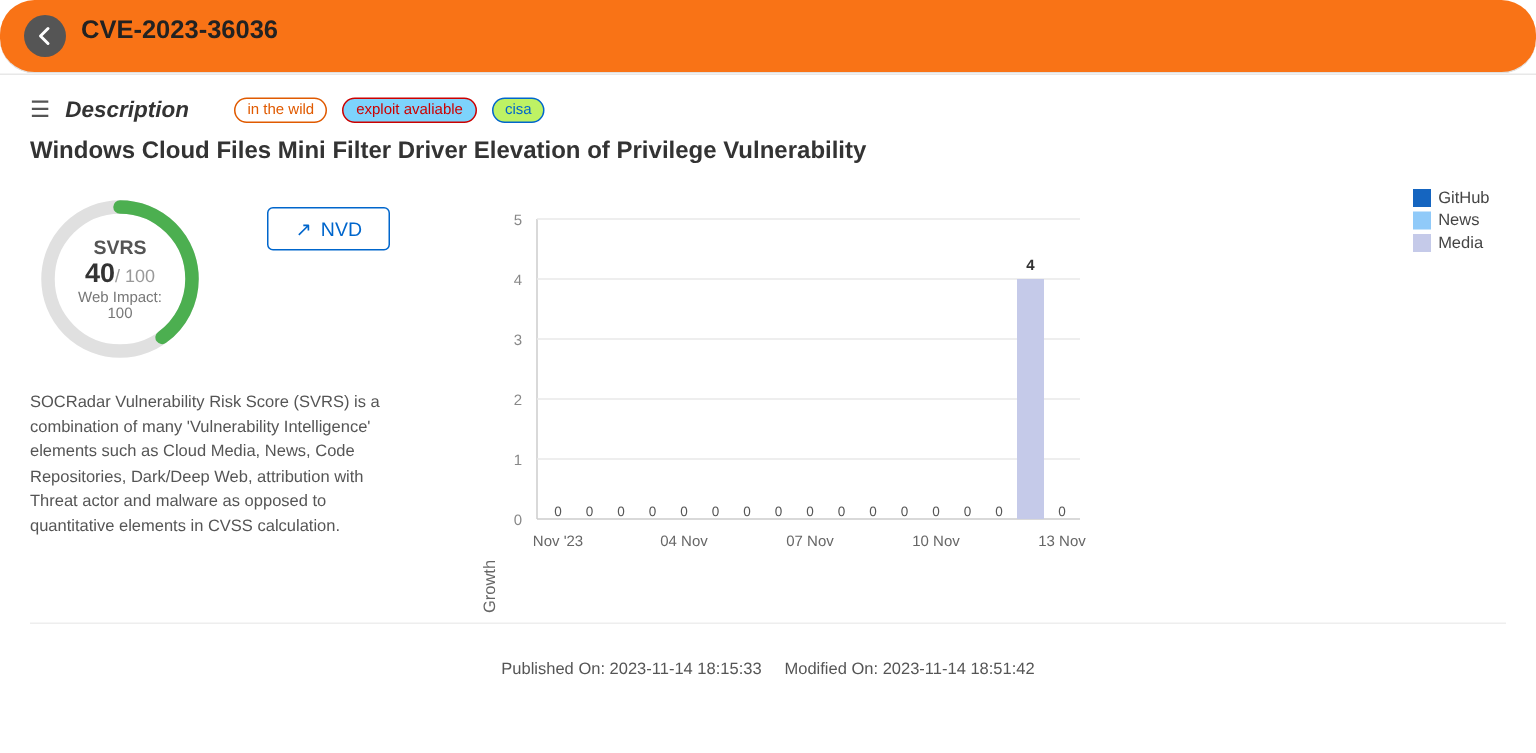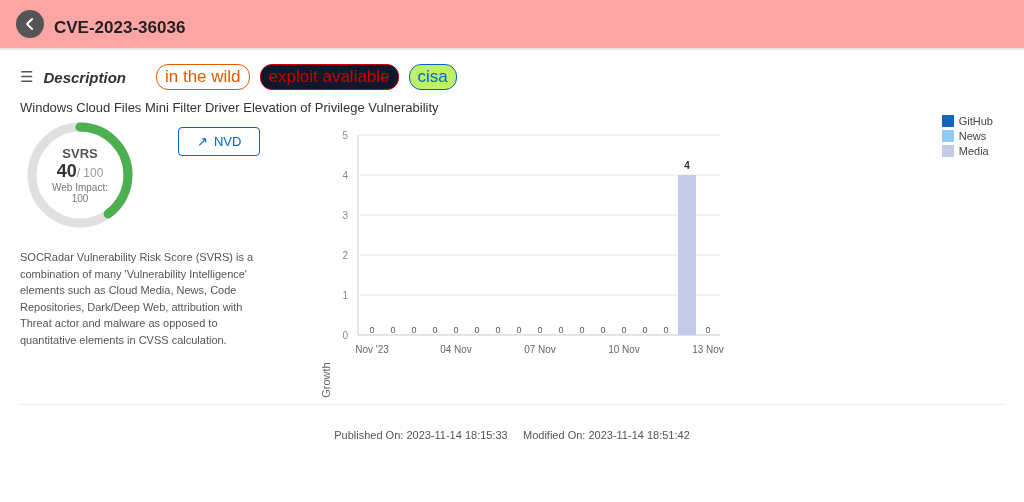--- a/index.html
+++ b/index.html
@@ -4,24 +4,25 @@
   <style>
     * { box-sizing: border-box; margin: 0; padding: 0; }
     body {
       font-family: -apple-system, BlinkMacSystemFont, 'Segoe UI', Arial, sans-serif;
       background: #fff;
       color: #333;
       font-size: 13px;
     }
     .header {
       display: flex;
-      align-items: flex-end;
+      align-items: flex-start;
       padding: 10px 16px;
       border-bottom: 1px solid #e0e0e0;
-      background: #fca5a5;
+      background: #f97316;
+      border-radius: 23px;
     }
     .back-btn {
       width: 28px; height: 28px;
       background: #555;
       border-radius: 50%;
       display: flex; align-items: center; justify-content: center;
       cursor: pointer;
       margin-right: 10px;
     }
     .back-btn svg { fill: #fff; }
@@ -48,43 +49,45 @@
       font-size: 15px;
       font-weight: 600;
       color: #333;
       margin-right: 20px;
       font-style: italic;
     }
     .badge {
       display: inline-block;
       padding: 2px 8px;
       border-radius: 12px;
-      font-size: 17px;
+      font-size: 10px;
       font-weight: 500;
       border: 1px solid;
       cursor: default;
     }
     .badge-wild {
       color: #e05a00;
       border-color: #e05a00;
       background: #fff;
     }
     .badge-exploit {
       color: #c00;
       border-color: #c00;
-      background: #0f172a;
+      background: #7dd3fc;
     }
     .badge-cisa {
       color: #0066cc;
       border-color: #0066cc;
       background: #bef264;
     }
     .vuln-title {
-      font-size: 13px;
+      font-size: 16px;
       color: #333;
+      margin-bottom: 16px;
+      font-weight: bold;
     }
     .content-row {
       display: flex;
       gap: 0;
     }
     .left-panel {
       width: 280px;
       flex-shrink: 0;
     }
     .gauges-row {

